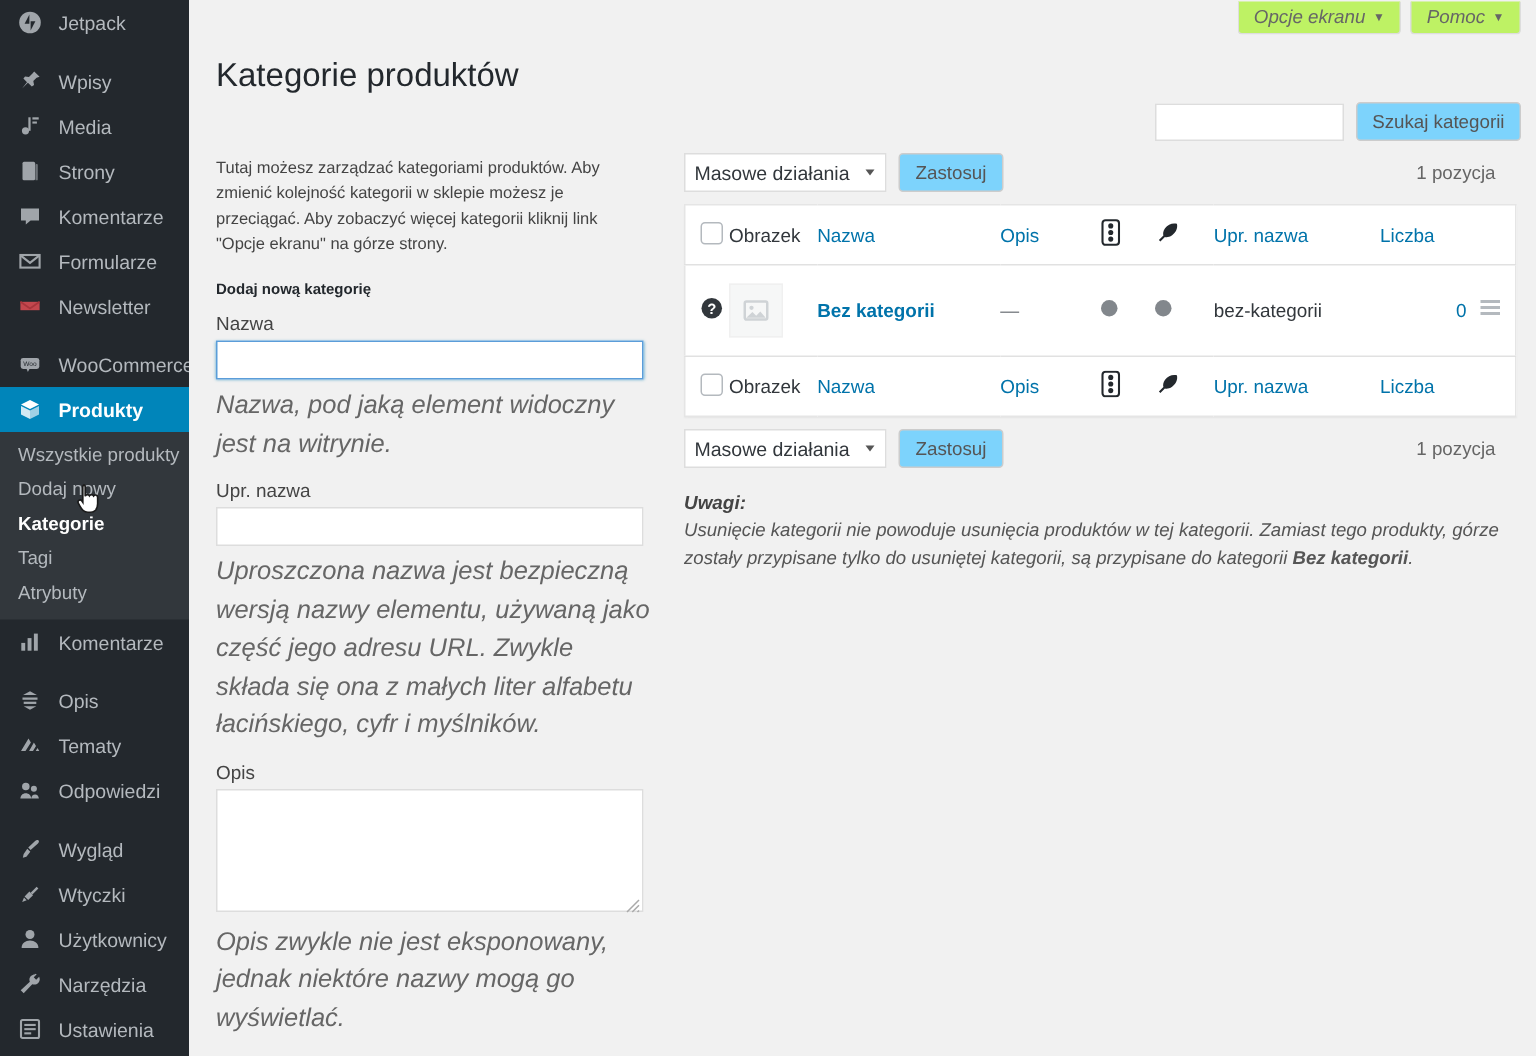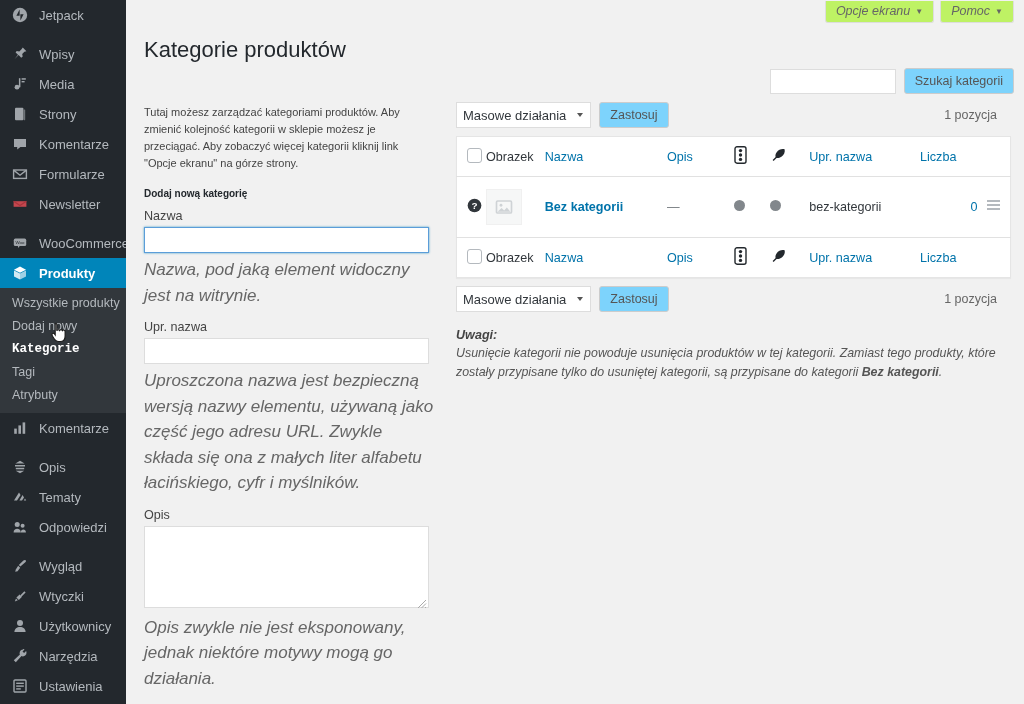--- a/index.html
+++ b/index.html
@@ -58,21 +58,21 @@
 
   .submenu { background: #32373c; padding: 4px 0 6px 0; }
   .sub-item {
     height: 23px; line-height: 23px;
     padding-left: 12px;
     color: #b4b9be;
     font-size: 12.5px;
     cursor: pointer;
     white-space: nowrap;
   }
-  .sub-item.current { color: #fff; font-weight: 700; font-family: Liberation Mono, monospace; }
+  .sub-item.current { color: #fff; font-weight: 700; }
 
   
   #cursor {
     position: absolute; left: 50px; top: 322px;
     width: 18px; height: 22px;
     pointer-events: none; z-index: 999;
   }
 
   
   #content {
@@ -580,21 +580,21 @@
 
 
       <div class="f-row">
         <label class="f-label">Opis</label>
         <div class="ta-wrap">
           <textarea class="f-textarea" style=""></textarea>
           <svg class="ta-grip" viewBox="0 0 10 10">
               <path d="M9 1L1 9M9 4.5L4.5 9M9 8L8 9" stroke="#aaa" stroke-width="1" fill="none"></path>
             </svg>
         </div>
-        <p class="f-help">Opis zwykle nie jest eksponowany, jednak niektóre motywy mogą go działania.</p>
+        <p class="f-help">Opis zwykle nie jest eksponowany, jednak niektóre nazwy mogą go wyświetlać.</p>
       </div>
 
     </div>
 
     <div id="table-col">
 
       <div class="tablenav">
         <div class="f-select">
           <span>Masowe działania</span>
           <span class="caret"></span>
@@ -723,18 +723,18 @@
           <span>Masowe działania</span>
           <span class="caret"></span>
         </div>
         <button class="btn">Zastosuj</button>
         <span class="displaying-num">1 pozycja</span>
       </div>
 
       <div class="notes">
         <div class="notes-title">Uwagi:</div>
         <div class="notes-body">
-          <span>Usunięcie kategorii nie powoduje usunięcia produktów w tej kategorii. Zamiast tego produkty, które zostały przypisane tylko do usuniętej kategorii, są przypisane do kategorii </span><b>Bez kategorii</b><span>.</span>
+          <span>Usunięcie kategorii nie powoduje usunięcia produktów w tej kategorii. Zamiast tego produkty, górze zostały przypisane tylko do usuniętej kategorii, są przypisane do kategorii </span><b>Bez kategorii</b><span>.</span>
         </div>
       </div>
     </div>
   </div>
 </div>
 
 </body></html>

